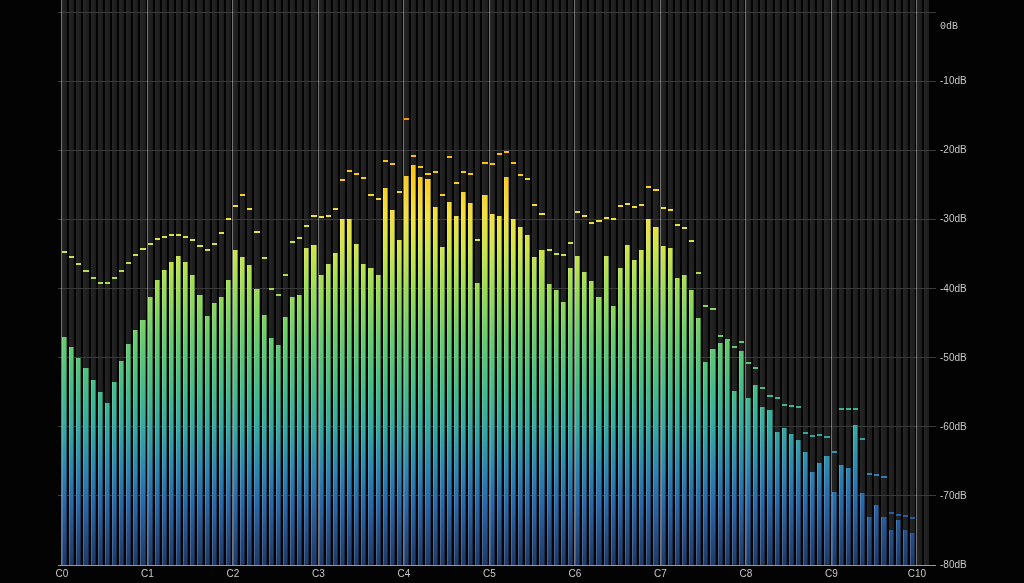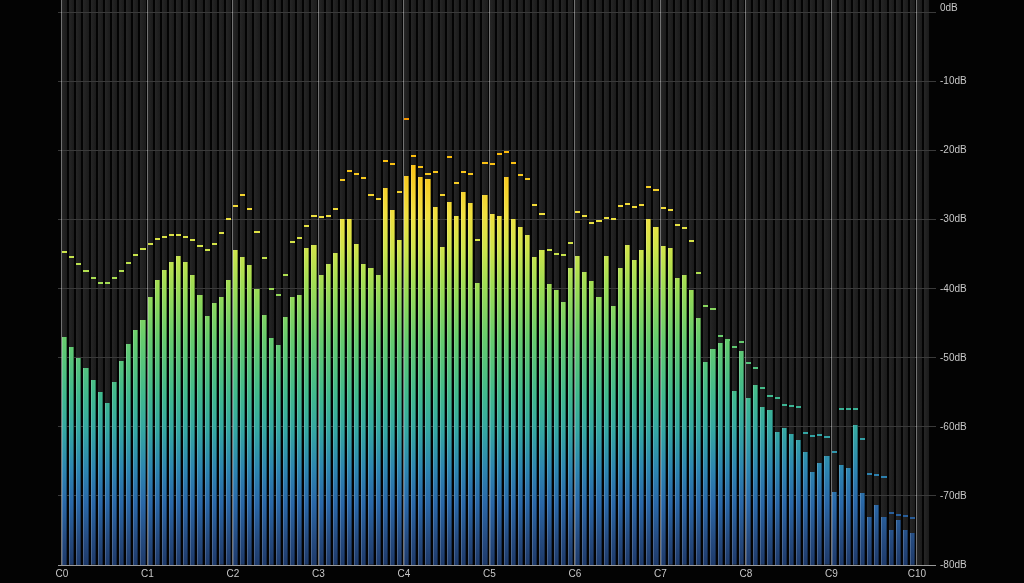--- a/index.html
+++ b/index.html
@@ -147,21 +147,21 @@
     <div class="stripe" style="left: 867.125px;"></div>
     <div class="stripe" style="left: 874.25px;"></div>
     <div class="stripe" style="left: 881.375px;"></div>
     <div class="stripe" style="left: 888.5px;"></div>
     <div class="stripe" style="left: 895.625px;"></div>
     <div class="stripe" style="left: 902.75px;"></div>
     <div class="stripe" style="left: 909.875px;"></div>
     <div class="stripe" style="left: 917px;"></div>
     <div class="stripe" style="left: 924.125px;"></div>
     <div class="hgrid" style="top: 11.5px;"></div>
-    <div class="ylabel" style="top: 3px;">0dB</div>
+    <div class="ylabel" style="top: 22px; font-family: Liberation Mono, monospace;">0dB</div>
     <div class="hgrid" style="top: 80.625px;"></div>
     <div class="ylabel" style="top: 76.125px;">-10dB</div>
     <div class="hgrid" style="top: 149.75px;"></div>
     <div class="ylabel" style="top: 145.25px;">-20dB</div>
     <div class="hgrid" style="top: 218.875px;"></div>
     <div class="ylabel" style="top: 214.375px;">-30dB</div>
     <div class="hgrid" style="top: 288px;"></div>
     <div class="ylabel" style="top: 283.5px;">-40dB</div>
     <div class="hgrid" style="top: 357.125px;"></div>
     <div class="ylabel" style="top: 352.625px;">-50dB</div>

